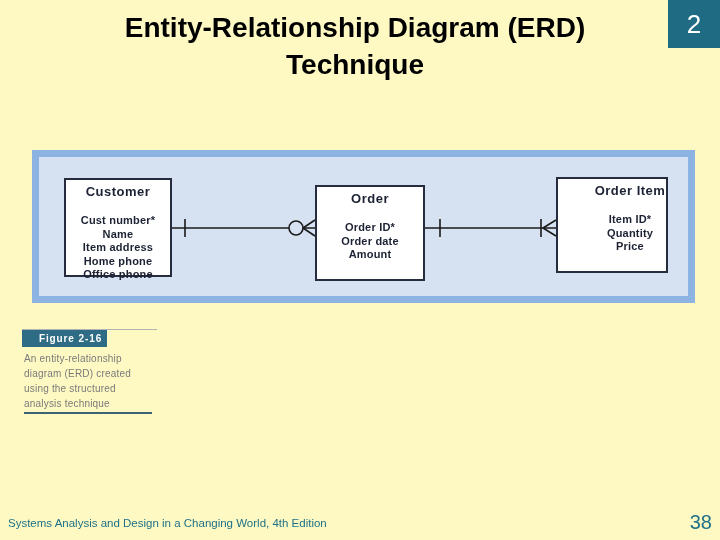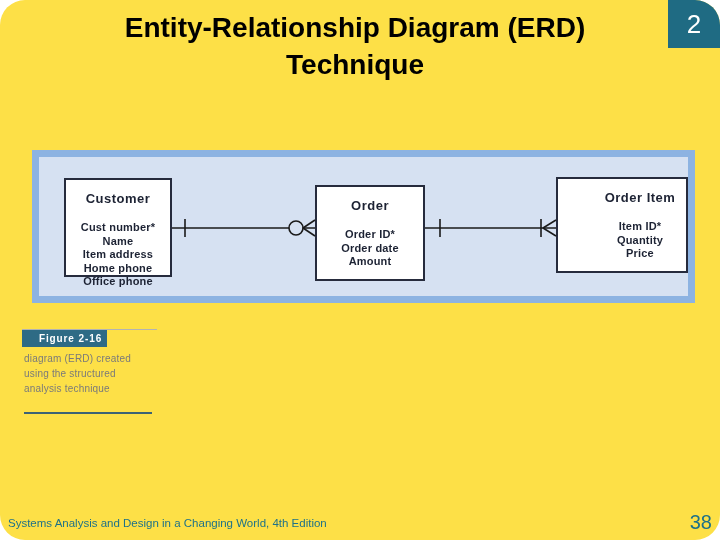--- a/index.html
+++ b/index.html
@@ -1,19 +1,19 @@
 <!DOCTYPE html>
 <html><head>
 <meta charset="utf-8">
 <style>
   * { margin:0; padding:0; box-sizing:border-box; }
   html,body { background:#ffffff; }
   .slide {
-    position:relative; width:720px; height:540px; background:#fde047;
-    font-family:"Liberation Sans", sans-serif; overflow:hidden;border-radius:25px;
+    position:relative; width:720px; height:540px; background:#fef9c3;
+    font-family:"Liberation Sans", sans-serif; overflow:hidden;
   }
   
   .title {
     position:absolute; top:9px; left:60px; width:590px;
     text-align:center; color:#000000;
     font-size:28px; font-weight:bold; line-height:37px;
     letter-spacing:0px;
   }
   
   .slide-number {
@@ -24,25 +24,25 @@
   
   .panel {
     position:absolute; left:32px; top:150px; width:663px; height:153px;
     background:#d6e1f2; border:7px solid #8db3e2;
   }
   
   .entity {
     position:absolute; background:#ffffff; border:2px solid #262b3d;
     color:#1c2233; text-align:center;
   }
-  .entity .entity-title { margin-top:11px; font-size:13px; font-weight:bold; letter-spacing:0.5px; }
+  .entity .entity-title { margin-top:4px; font-size:13px; font-weight:bold; letter-spacing:0.5px; }
   .entity .entity-attrs { margin-top:15px; font-size:11px; font-weight:bold; line-height:13.5px; letter-spacing:0.2px; }
   #entity-customer  { left:64px;  top:178px; width:108px; height:99px; }
   #entity-order     { left:315px; top:185px; width:110px; height:96px; }
-  #entity-orderitem { left:556px; top:177px; width:132px; height:96px;padding-left:36px; }
+  #entity-orderitem { left:556px; top:177px; width:112px; height:96px;padding-left:36px; }
   .connectors { position:absolute; left:0; top:0; pointer-events:none; }
   
   .fig-topline  { position:absolute; left:22px; top:329px; width:135px; height:1px; background:#b3b3b3; }
   .fig-label {
     position:absolute; left:22px; top:330px; width:85px; height:17px;
     background:#2e6b85; color:#ffffff; font-size:10px; font-weight:bold;
     line-height:17px; text-align:center; letter-spacing:0.9px;padding-left:12px;
   }
   .fig-caption {
     position:absolute; left:24px; top:351px; width:135px;
@@ -121,20 +121,21 @@
       <g>
         <line x1="543" y1="228" x2="556" y2="220"></line>
         <line x1="543" y1="228" x2="556" y2="236"></line>
       </g>
     </g>
   </svg>
 
   <div class="fig-topline"></div>
   <div class="fig-label">Figure 2-16</div>
   <div class="fig-caption">
+    <div>An entity-relationship</div>
     <div>diagram (ERD) created</div>
     <div>using the structured</div>
     <div>analysis technique</div>
   </div>
   <div class="fig-bottomline"></div>
 
   <div class="footer">Systems Analysis and Design in a Changing World, 4th Edition</div>
   <div class="page-number">38</div>
 
 </div>

